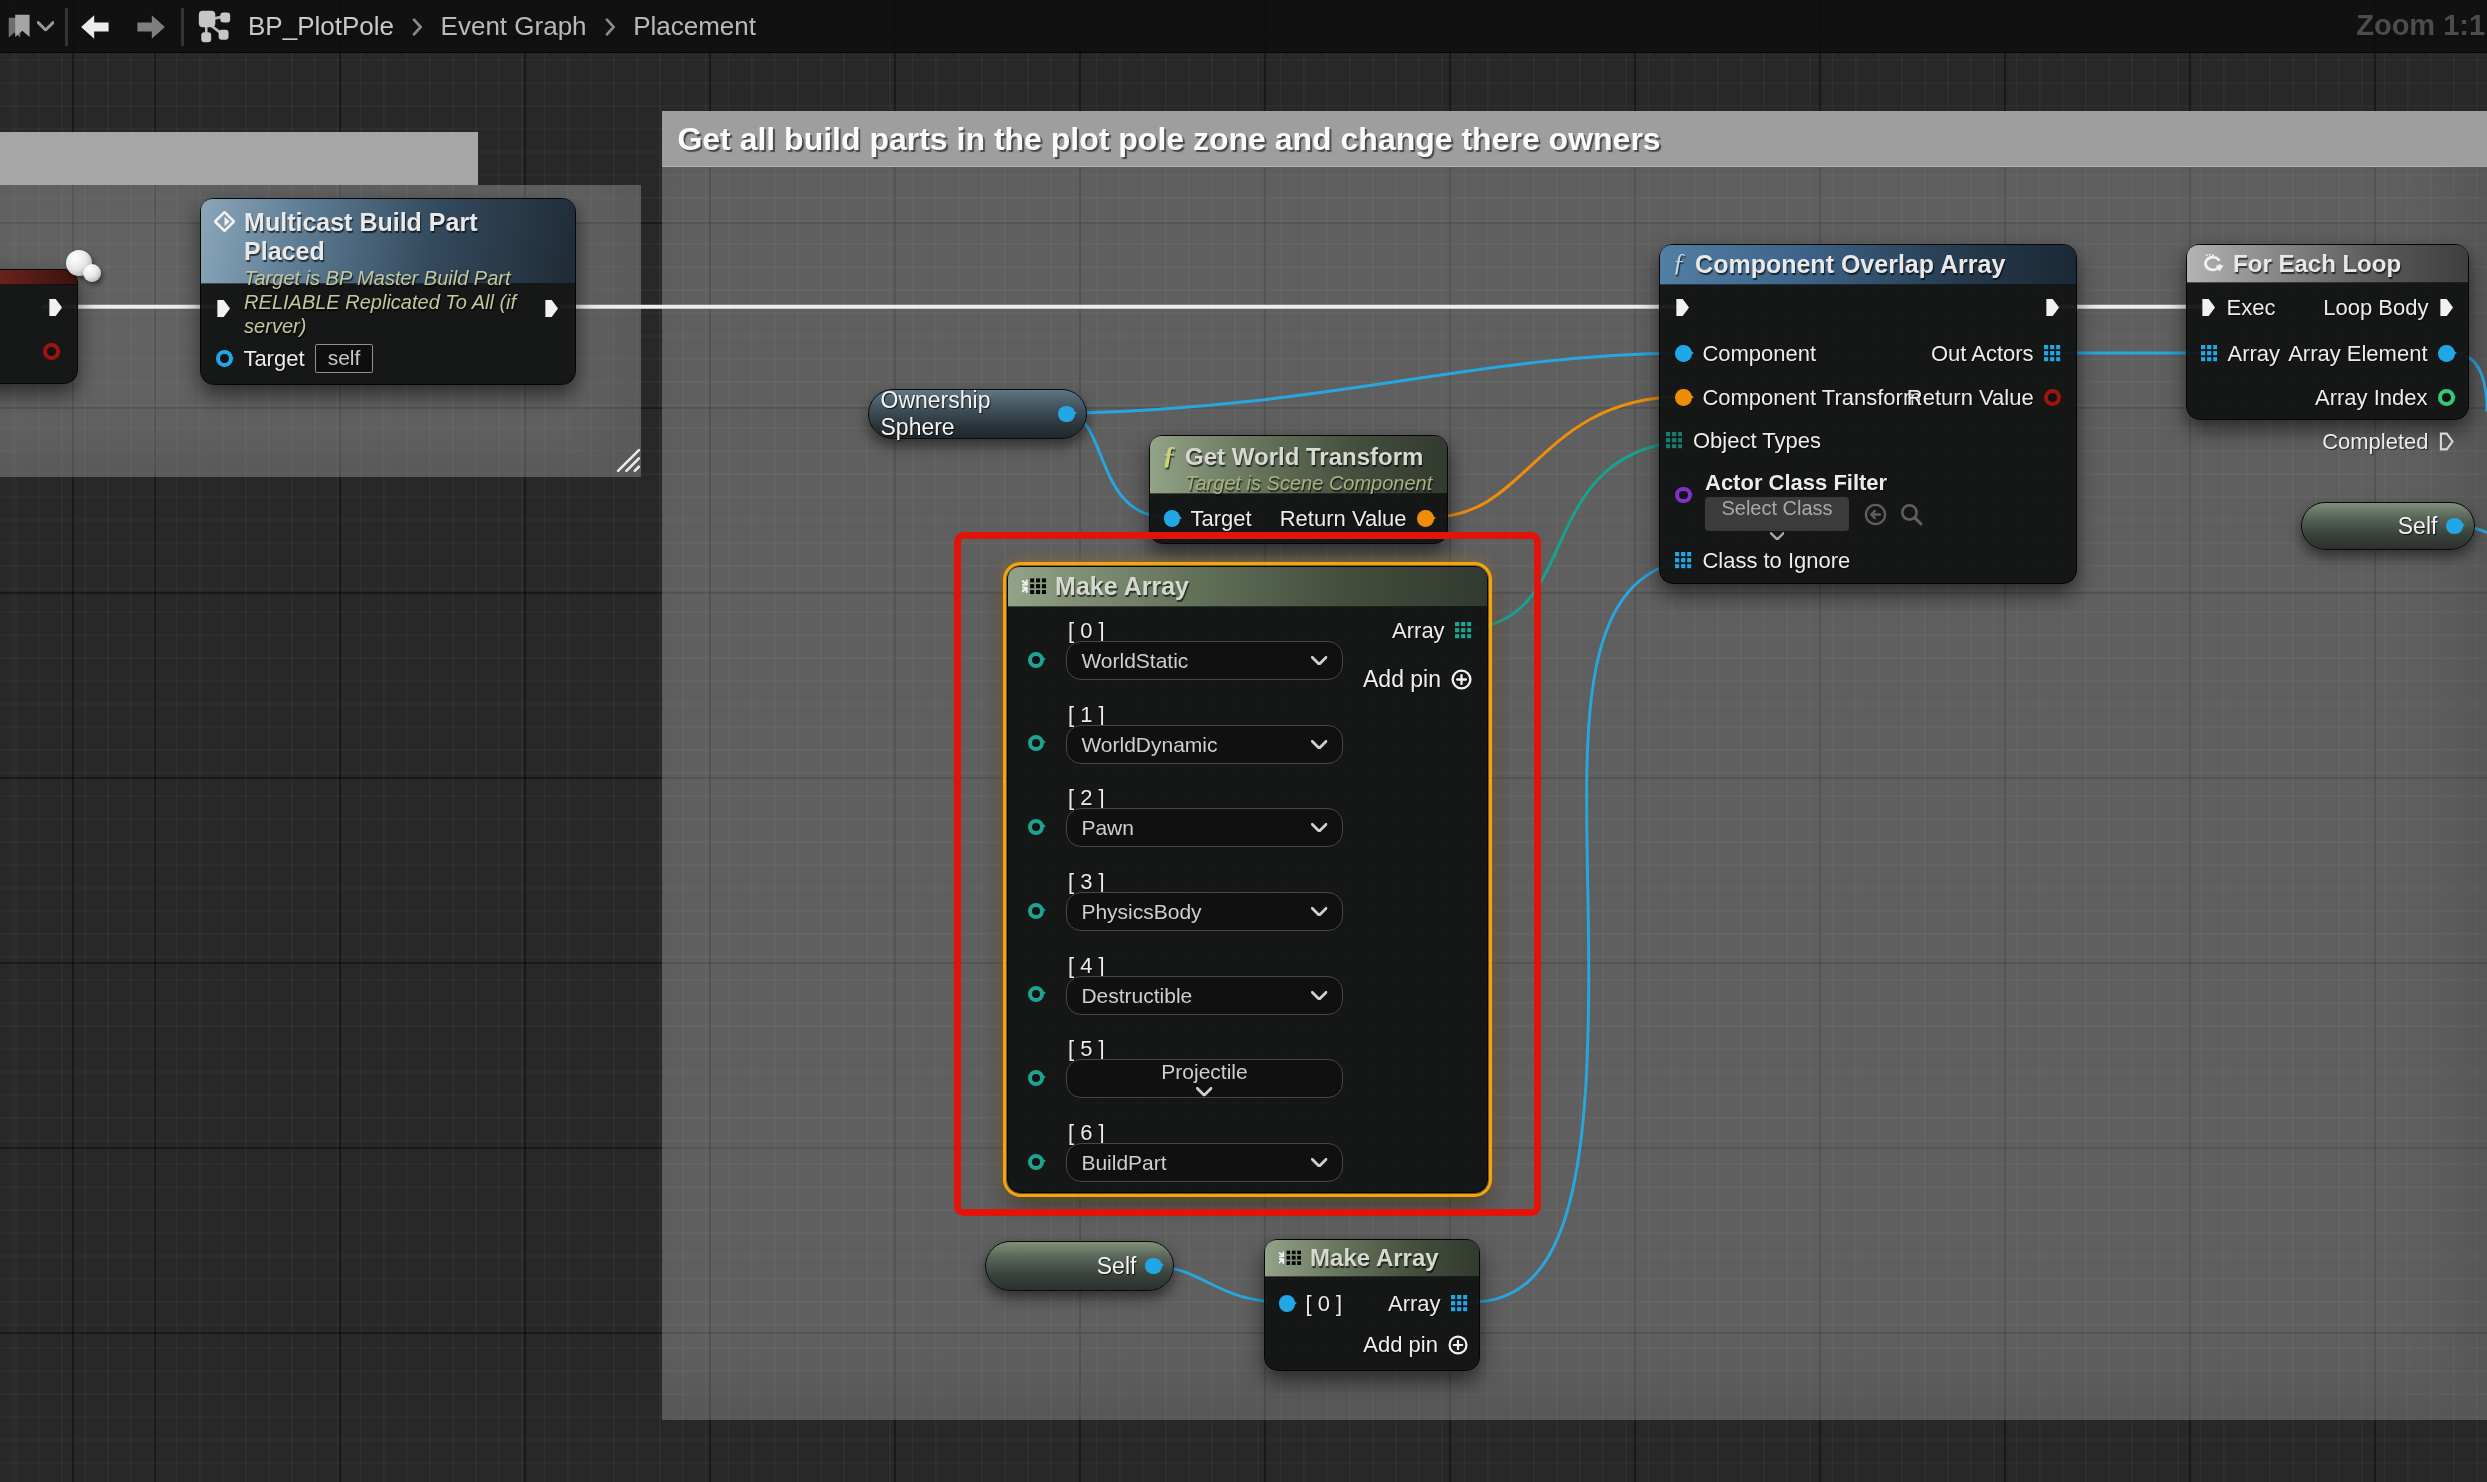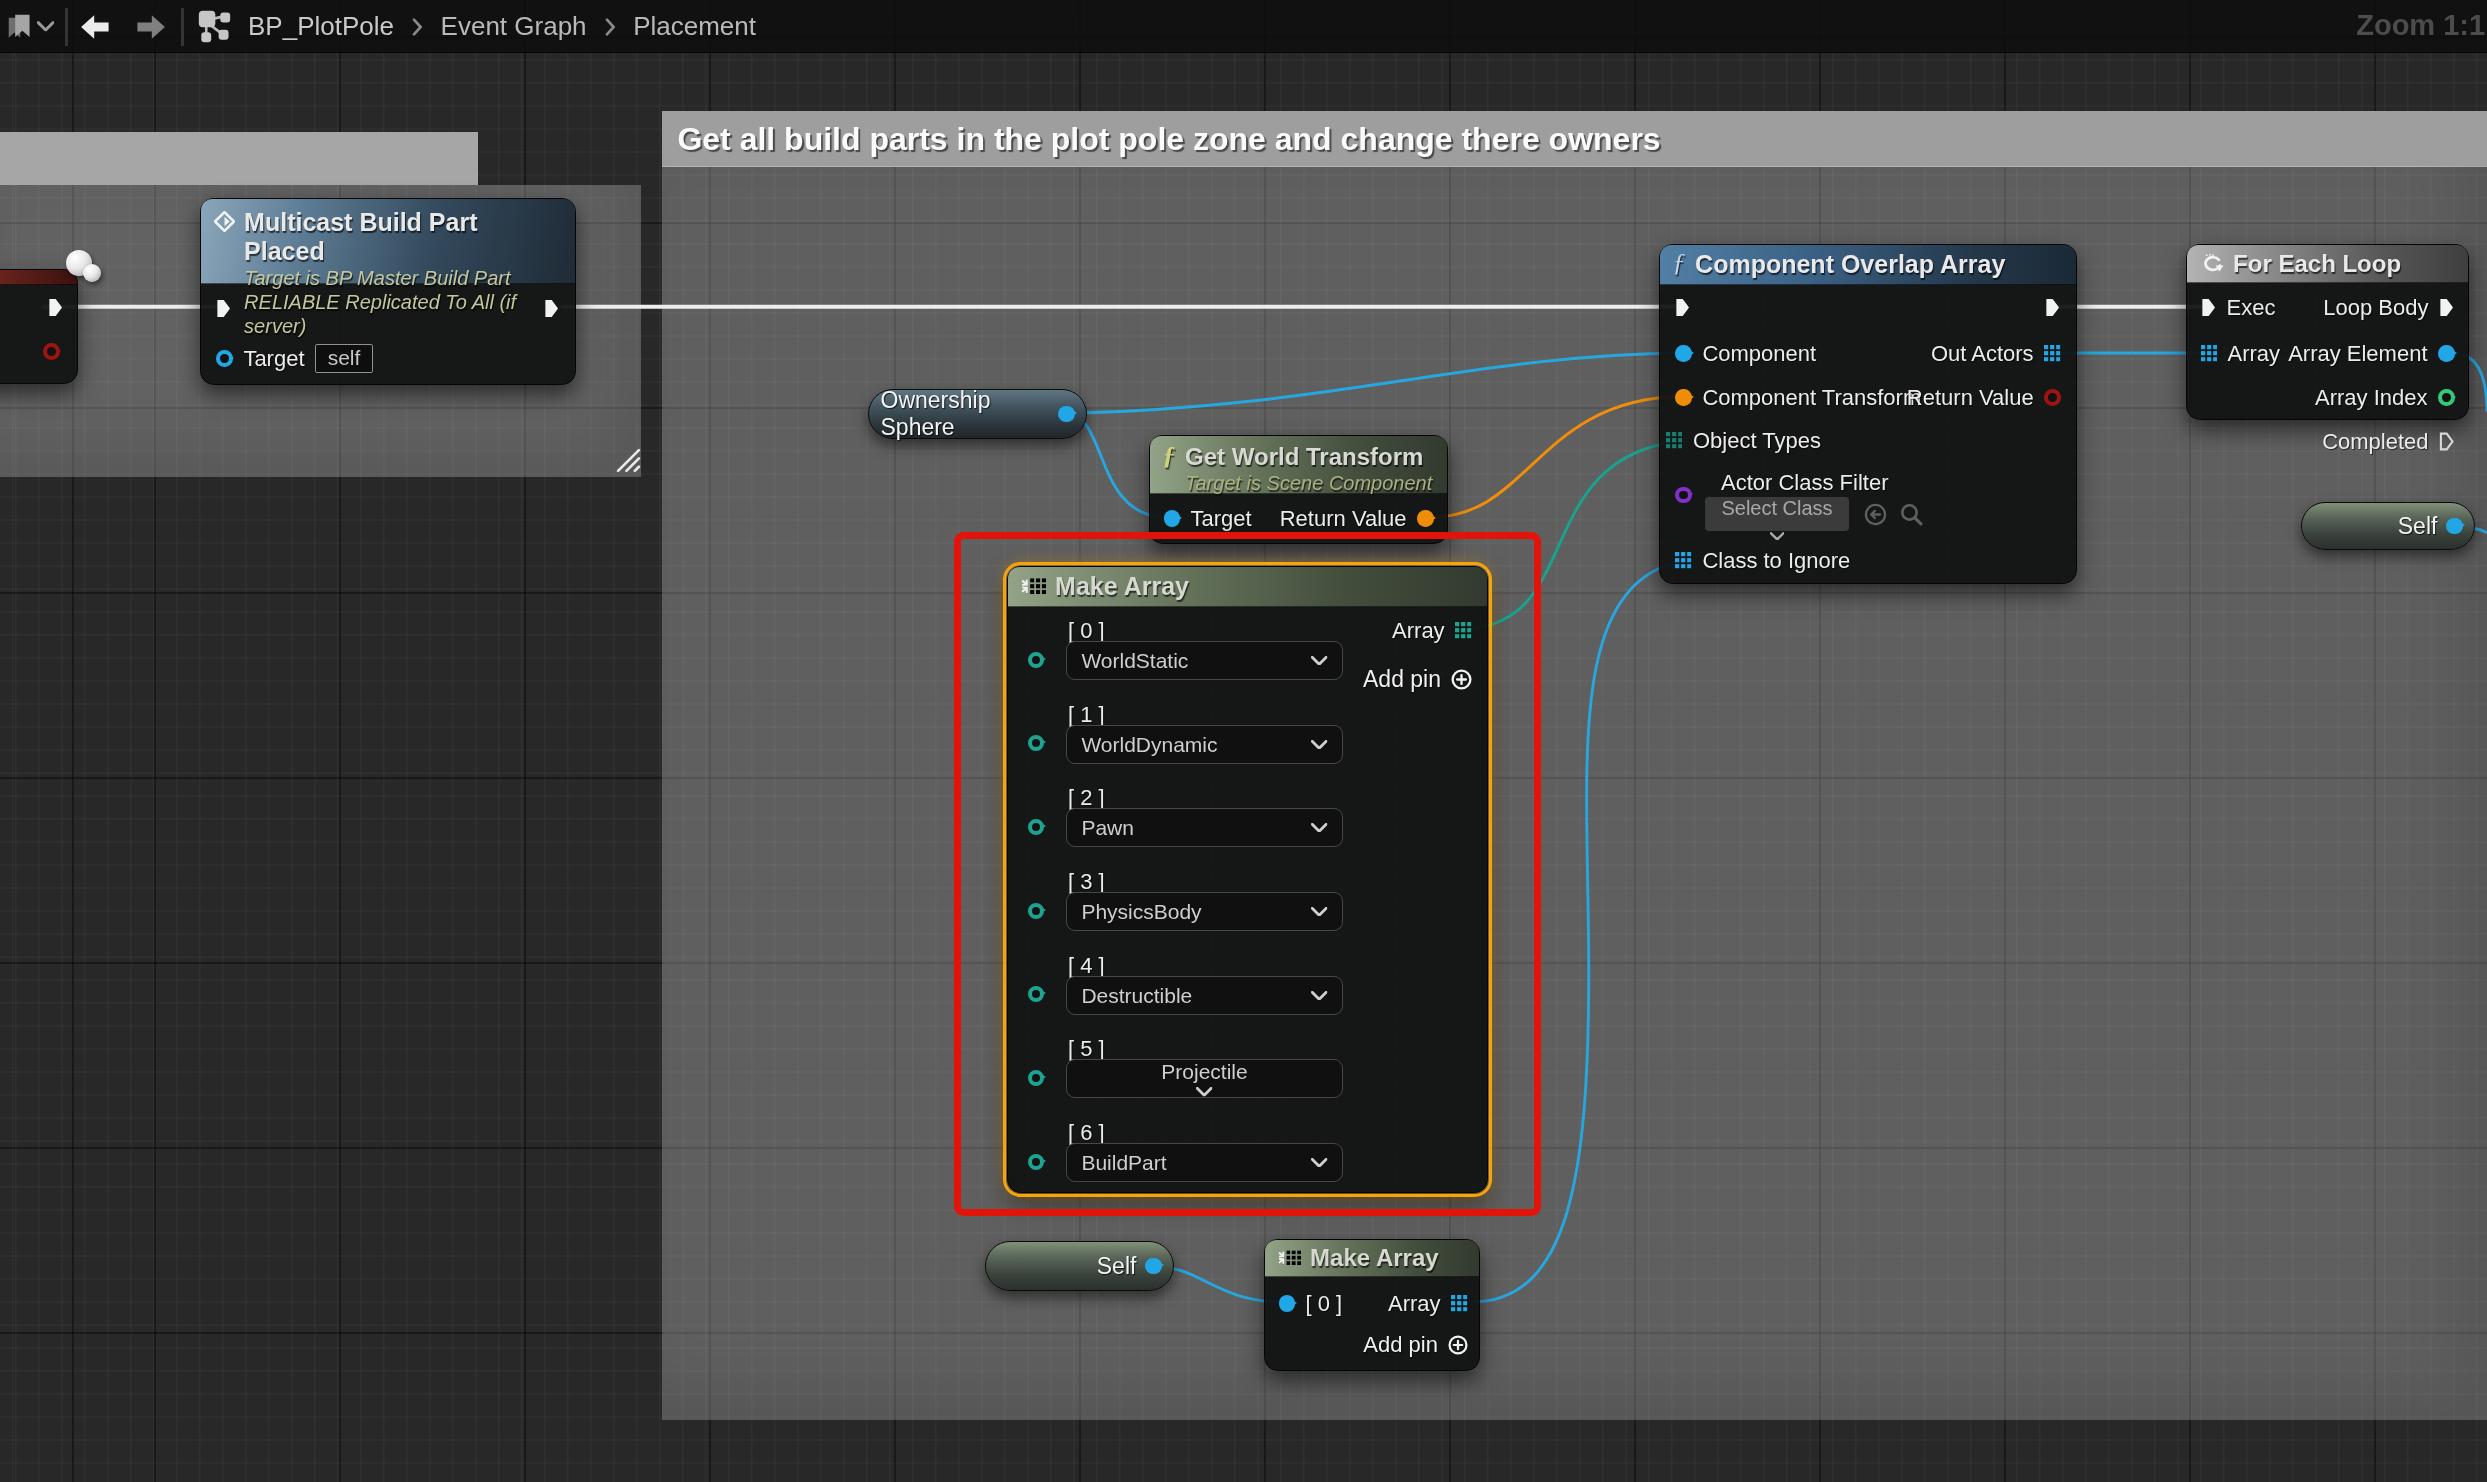--- a/index.html
+++ b/index.html
@@ -65,21 +65,21 @@
   .c-orange { color:#ef8d08; }
   .c-teal   { color:#1da390; }
   .c-purple { color:#8130c9; }
   .c-dred   { color:#9e1410; }
   .c-green  { color:#35c877; }
   .c-white  { color:#f2f2f2; }
   .ic { display:block; flex:0 0 auto; }
   
   .dd {
     position:absolute; height:39px; background:#101010;
-    border:1px solid #474747; border-radius:9px;
+    border:1px solid #474747; border-radius:15px;
     display:flex; align-items:center; justify-content:space-between;
     padding:0 14.4px; color:#cfcfcf; font-size:21px;
   }
   .dd-sm {
     position:absolute; height:34px; background:#3b3b3b; border-radius:3.8px;
     display:flex; align-items:center; gap:11.5px; padding:0 11.5px;
     color:#a9a9a9; font-size:20px;flex-direction:column;
   }
   
   .pill {
@@ -409,21 +409,21 @@
     <div class="prow r" style="right:15.4px; top:136px;">
       <span class="dot ring tip c-dred"></span>
       <span class="plabel">Return Value</span>
     </div>
     <div class="prow" style="left:6px; top:179px;">
       <svg class="ic" width="16.4" height="16.4" style="color:#157f6e;" viewBox="0 0 17 17">
           <use href="#grid9" fill="currentColor"></use>
         </svg>
       <span class="plabel">Object Types</span>
     </div>
-    <div class="plabel" style="position:absolute; left:61px; top:225px;">Actor Class Filter</div>
+    <div class="plabel" style="position:absolute; left:45px; top:225px;font-weight:bold;">Actor Class Filter</div>
     <span class="dot ring tip c-purple" style="position:absolute; left:15.4px; top:242px;"></span>
     <div class="dd-sm" style="left:45px; top:252px; width:144px;">
       <span>Select Class</span>
       <svg class="ic" width="14.4" height="8.7" style="color:#a9a9a9;" viewBox="0 0 15 9">
           <use href="#chevdown"></use>
         </svg>
     </div>
     <svg class="ic" width="23" height="23" style="position:absolute; left:204px; top:258px; color:#5f5f5f;" viewBox="0 0 24 24">
         <use href="#circlearrowleft"></use>
       </svg>

